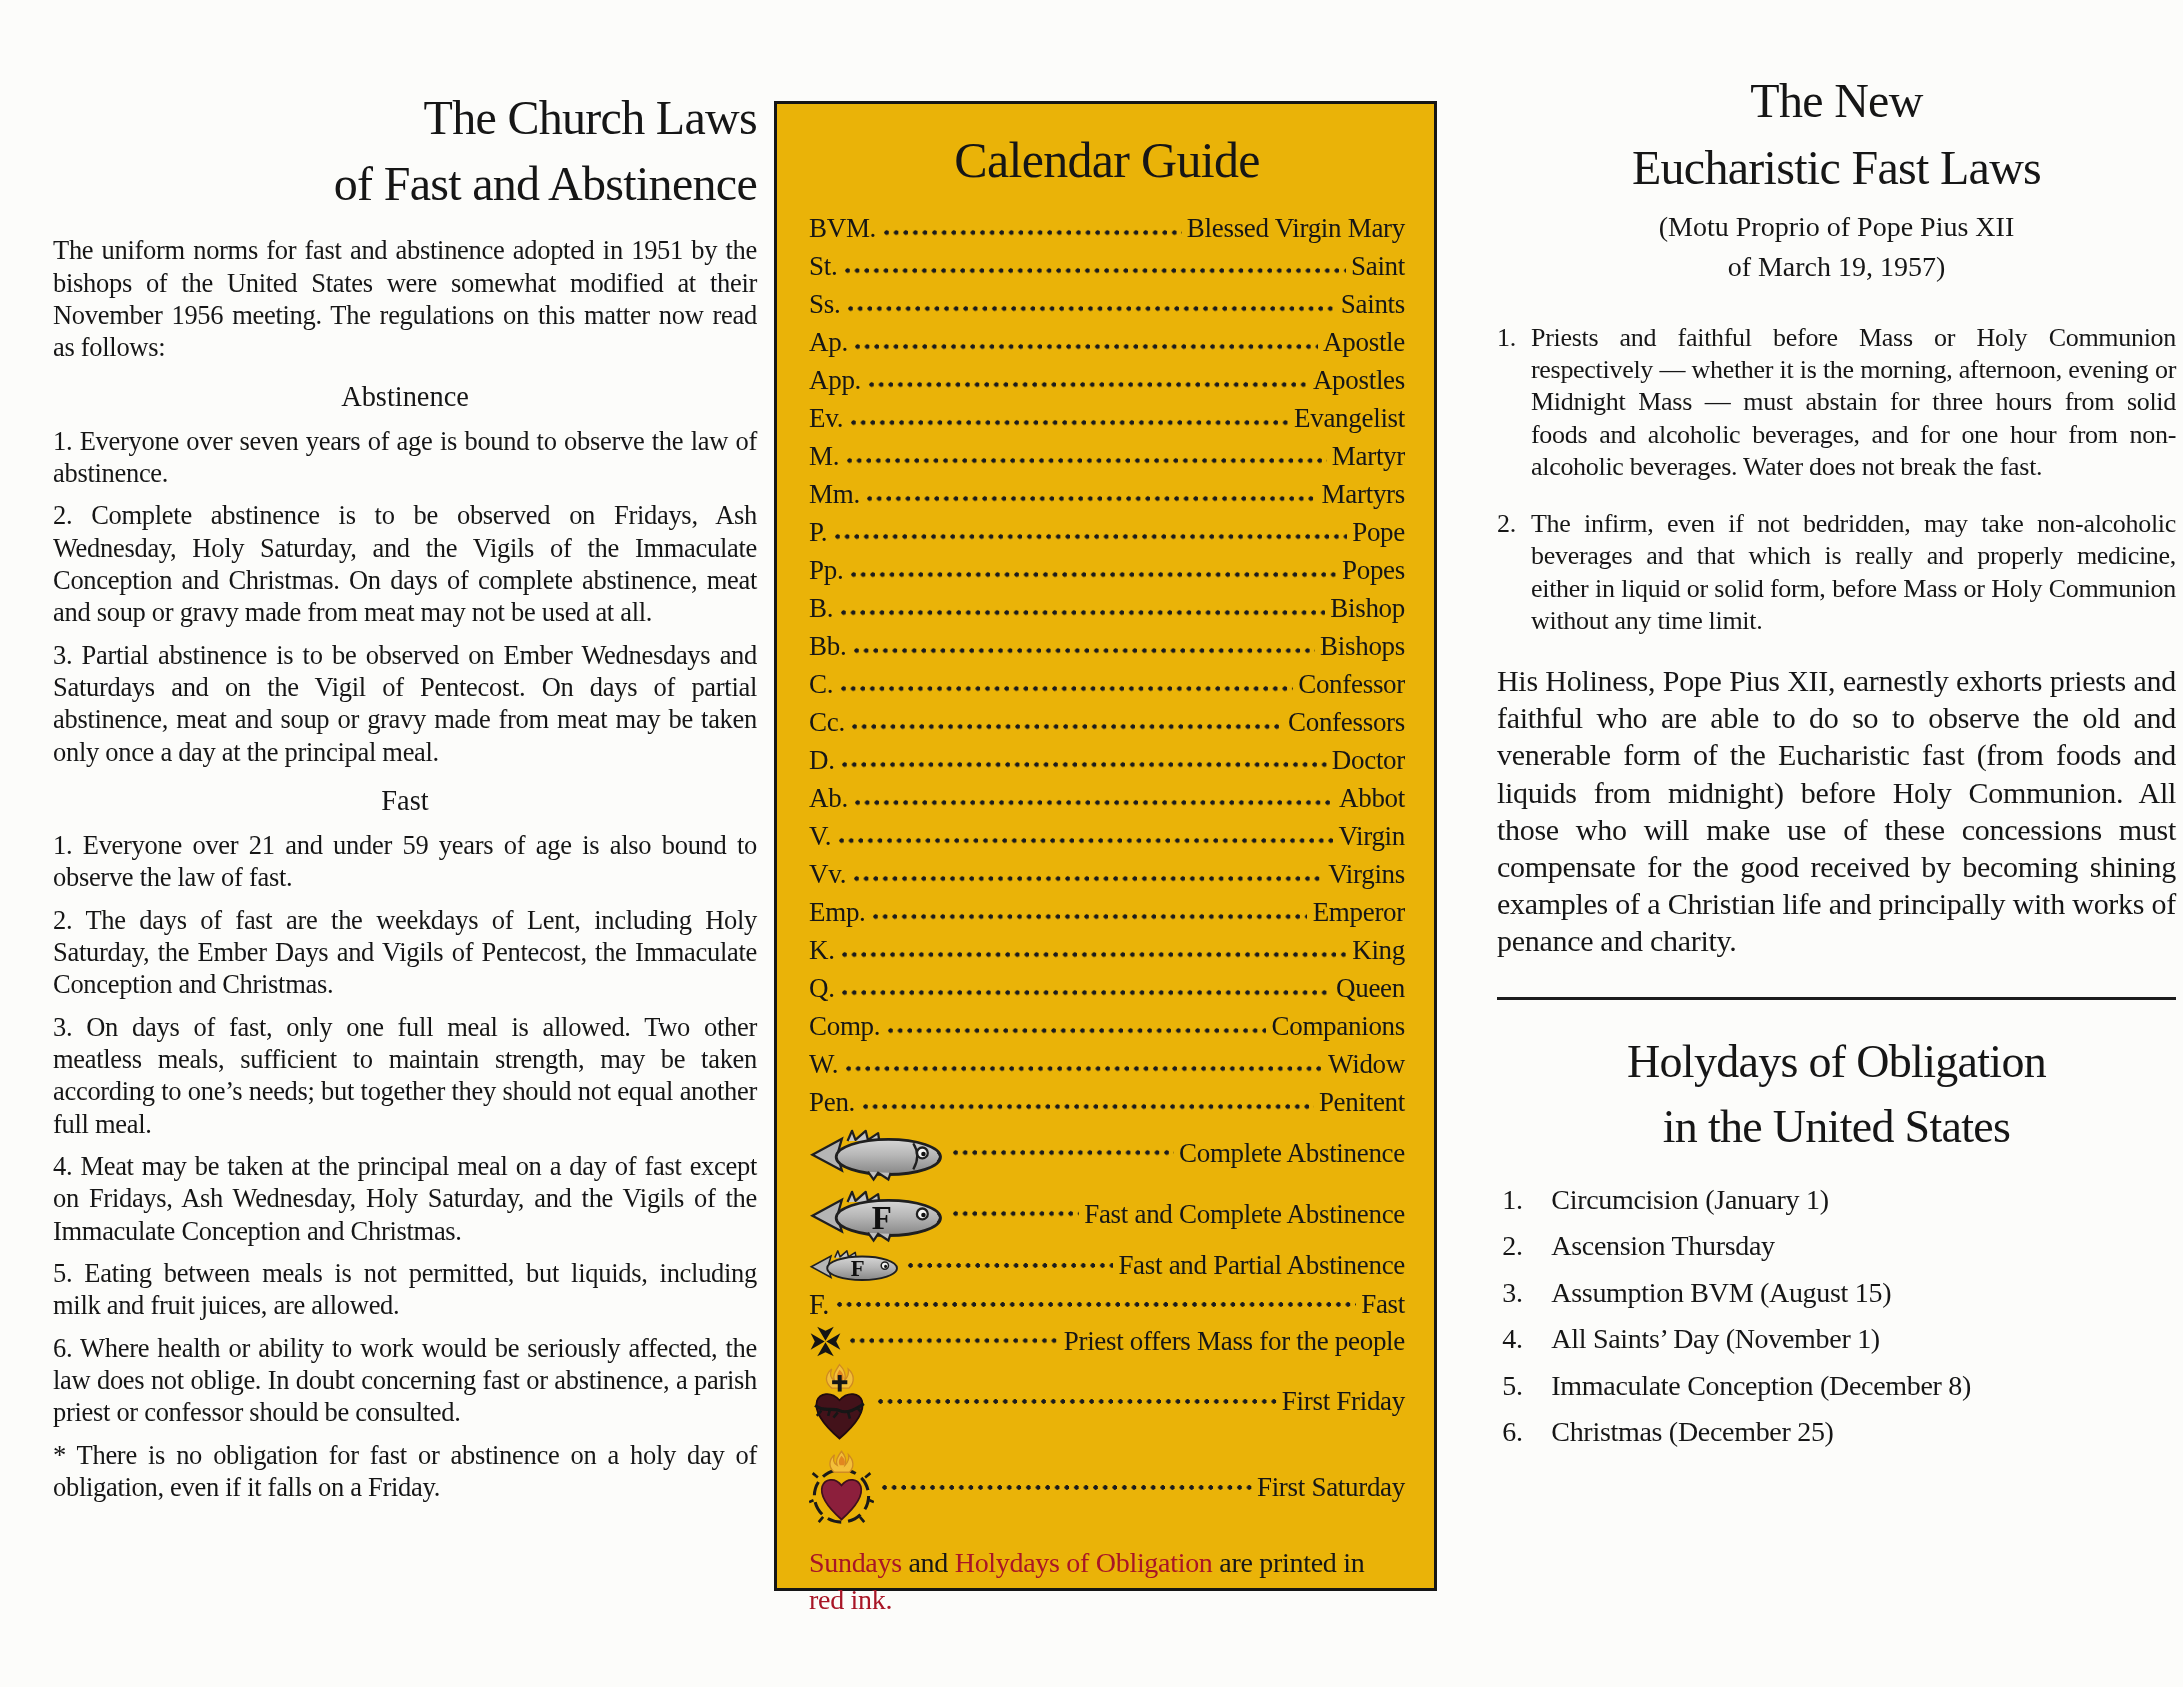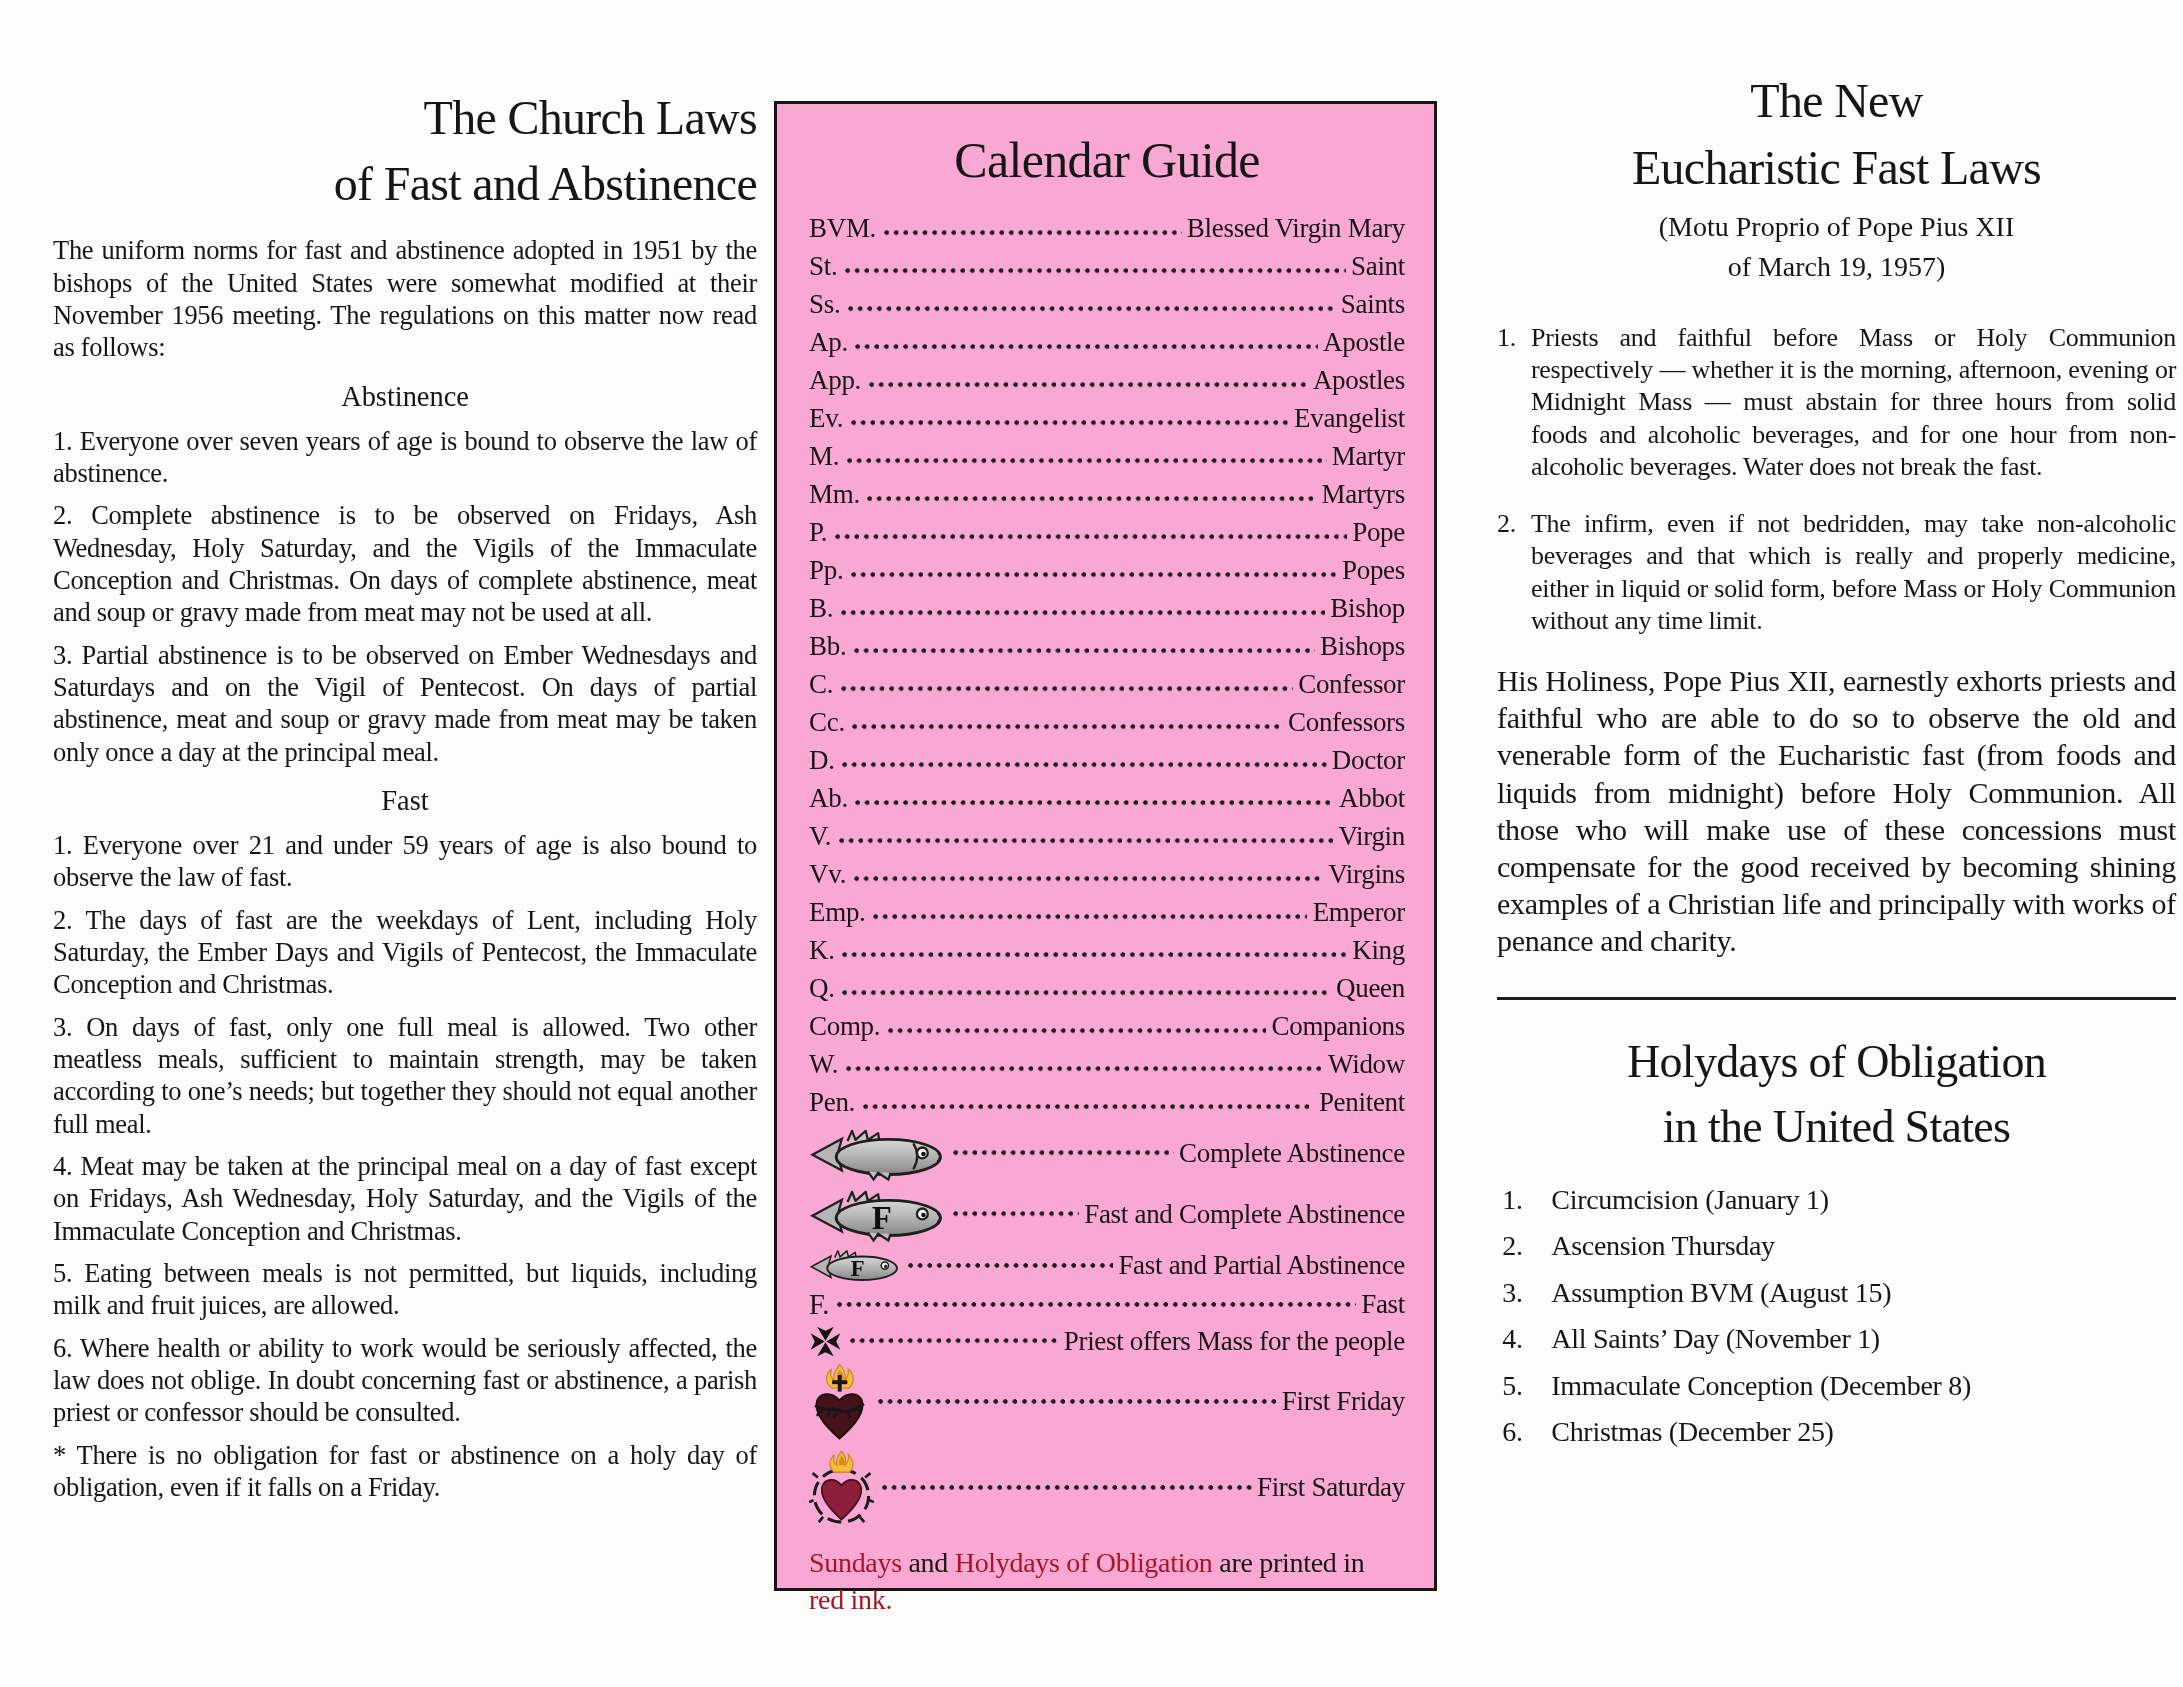--- a/index.html
+++ b/index.html
@@ -9,21 +9,21 @@
   
   .col-left{position:absolute;left:53px;top:85px;width:704px;}
   .l-title{font-size:48px;line-height:1.38;text-align:right;font-weight:normal;letter-spacing:-0.7px;}
   .body-p{font-size:26.5px;line-height:1.22;text-align:justify;margin:0 0 10px 0;letter-spacing:-0.3px;}
   .intro{margin-top:17px;}
   .sec-head{font-size:28.4px;text-align:center;font-weight:normal;margin:17px 0 12px 0;}
   .footnote{margin-top:4px;}
 
   
   .guide-box{position:absolute;left:774px;top:101px;width:663px;height:1490px;
-             border:3.3px solid #161616;background:#f9a8d4;box-sizing:border-box;
+             border:3.3px solid #161616;background:#eab308;box-sizing:border-box;
              padding:22.5px 29px 0 32px;}
   .g-title{font-size:50px;text-align:center;font-weight:normal;margin:4px 0 20px 0;letter-spacing:-0.7px;}
   .g-row{display:flex;align-items:baseline;font-size:27px;line-height:38px;letter-spacing:-0.3px;}
   .g-abbr{white-space:nowrap;}
   .g-def{white-space:nowrap;}
   .lead{flex:1;min-width:20px;height:7.3px;margin:0 5.3px 0 6.6px;
         background-image:radial-gradient(circle at 3.6px 3.6px,#1c1c1c 2.1px,rgba(0,0,0,0) 2.6px);
         background-size:9.6px 7.3px;background-repeat:repeat-x;background-position:left center;}
   .s-row{display:flex;align-items:center;font-size:27px;letter-spacing:-0.3px;margin:4px 0;}
   .s-label{white-space:nowrap;}

